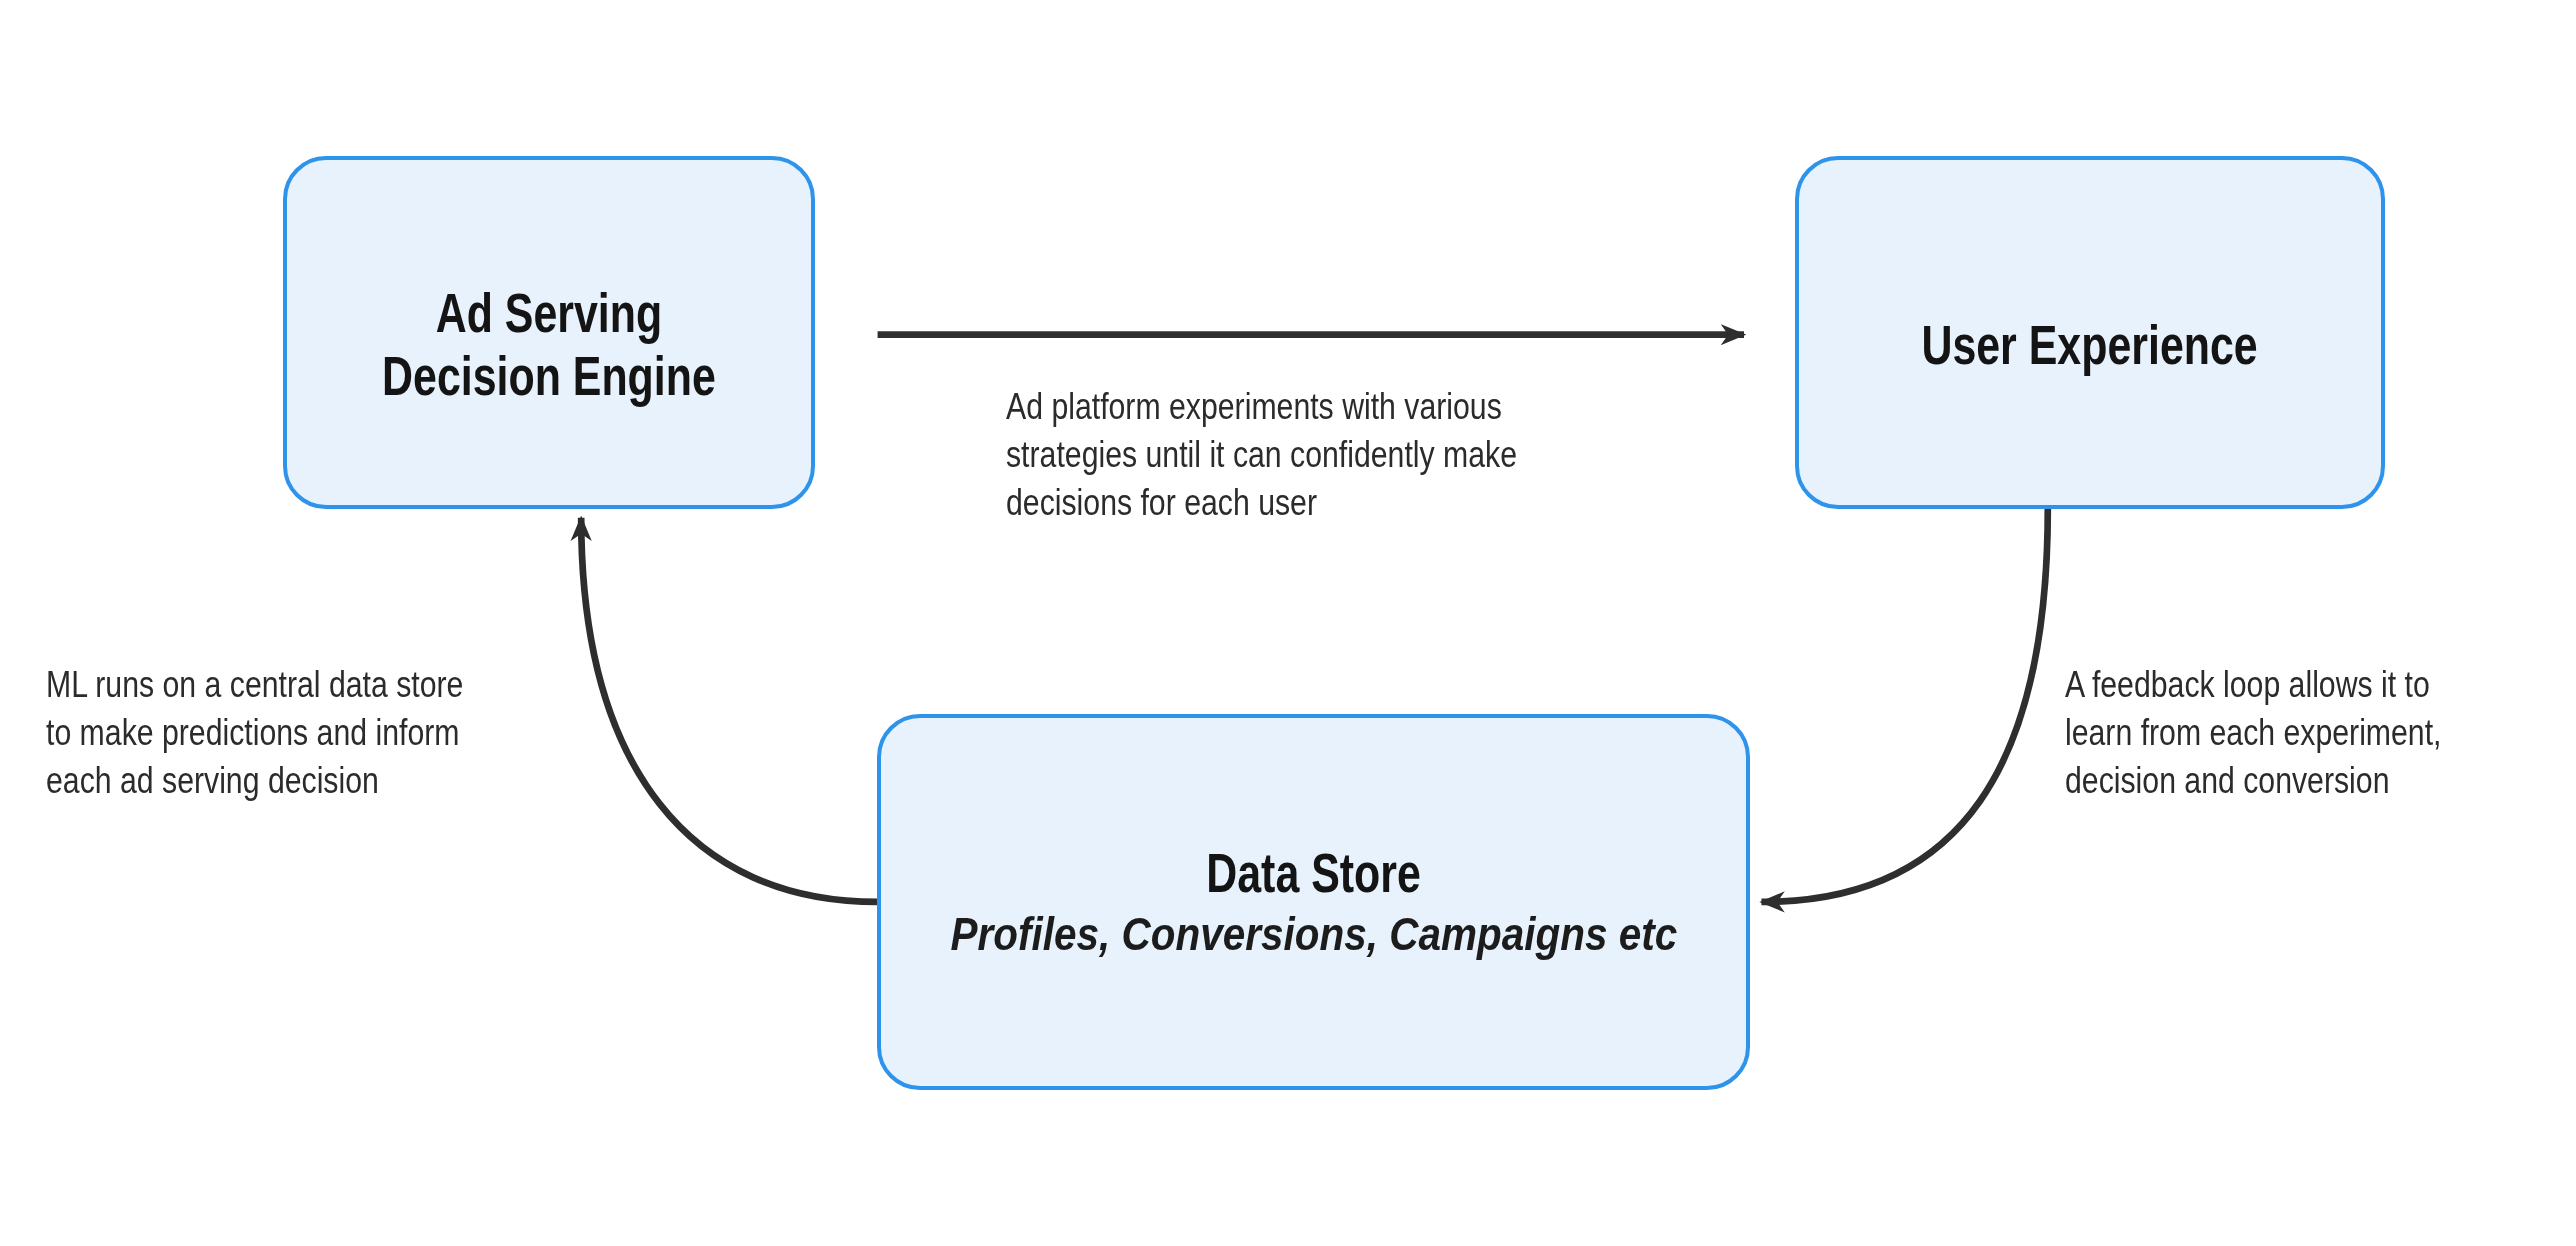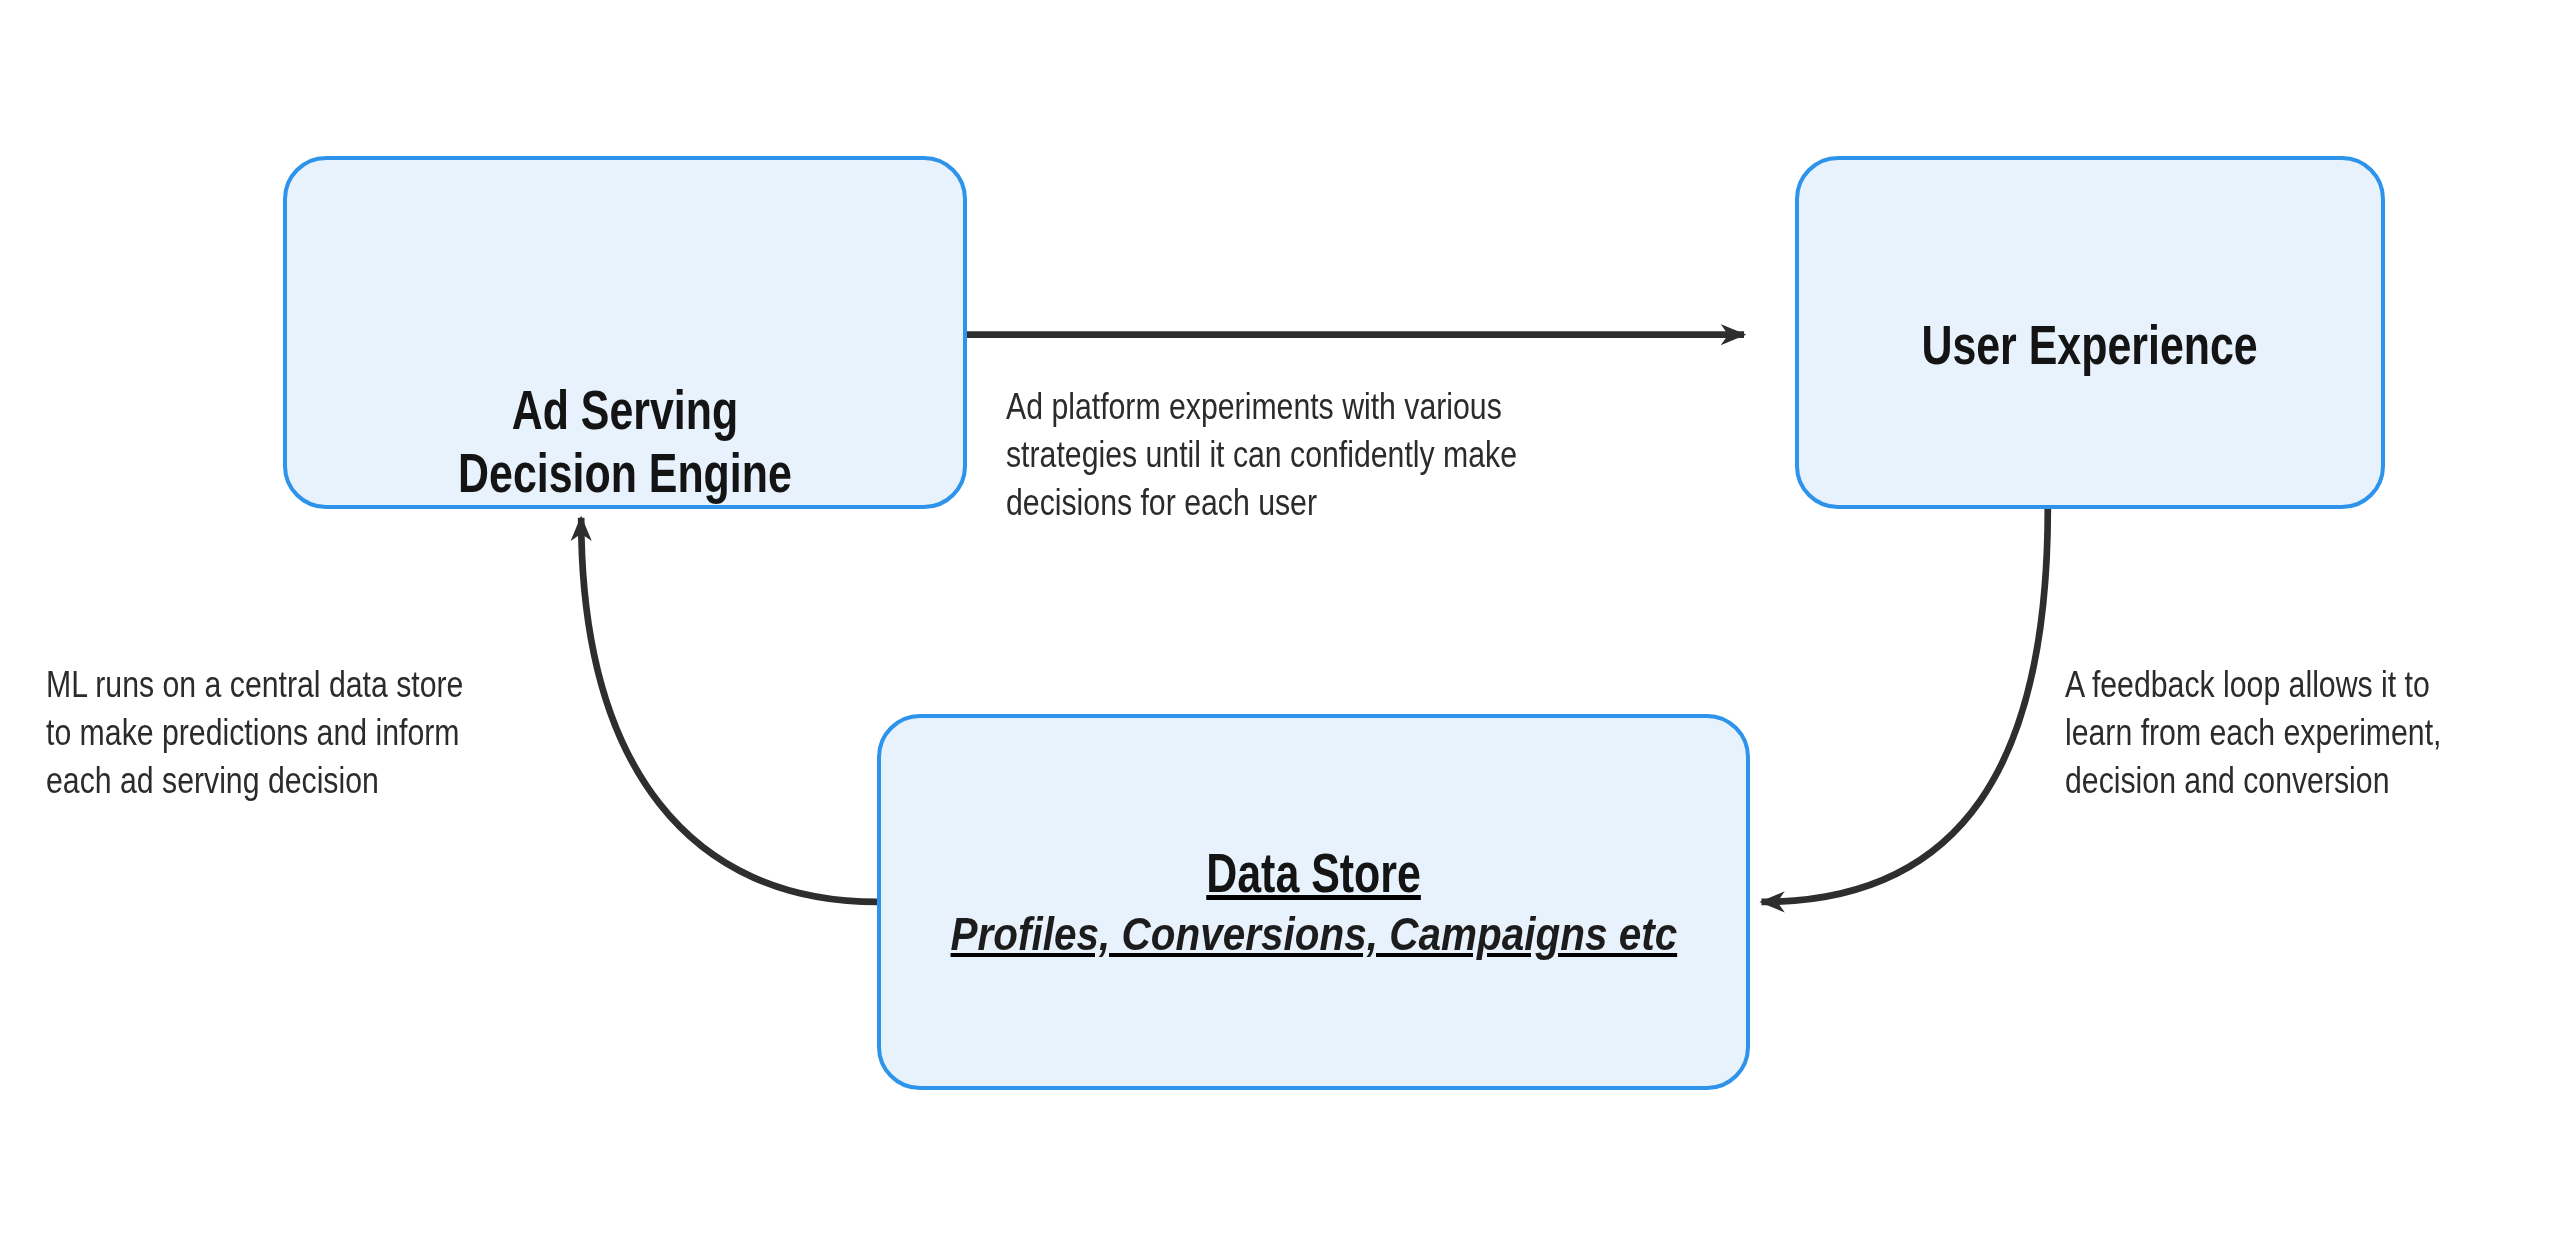--- a/index.html
+++ b/index.html
@@ -32,31 +32,30 @@
     background: #e8f2fc;
     border: 4.7px solid #2e93ea;
     border-radius: 43px;
     box-sizing: border-box;
     display: flex;
     flex-direction: column;
     align-items: center;
     justify-content: center;
   }
   .node--ad-serving {
-    left: 283px; top: 156px; width: 684px; height: 353px;
+    left: 283px; top: 156px; width: 532px; height: 353px;
     padding-top: 25px;
-    justify-content: flex-end;
   }
   .node--user-experience {
     left: 1752px; top: 156px; width: 590px; height: 353px;
     padding-top: 25.5px;
     margin-left: 43px;
   }
   .node--data-store {
-    left: 877px; top: 714px; width: 873px; height: 376px; text-decoration: underline;
+    left: 877px; top: 714px; width: 873px; height: 376px;
   }
   .node-title {
     font-size: 55px;
     font-weight: bold;
     line-height: 63px;
     color: #141414;
     text-align: center;
     transform: scaleX(0.78);
     transform-origin: 50% 50%;
     white-space: nowrap;

